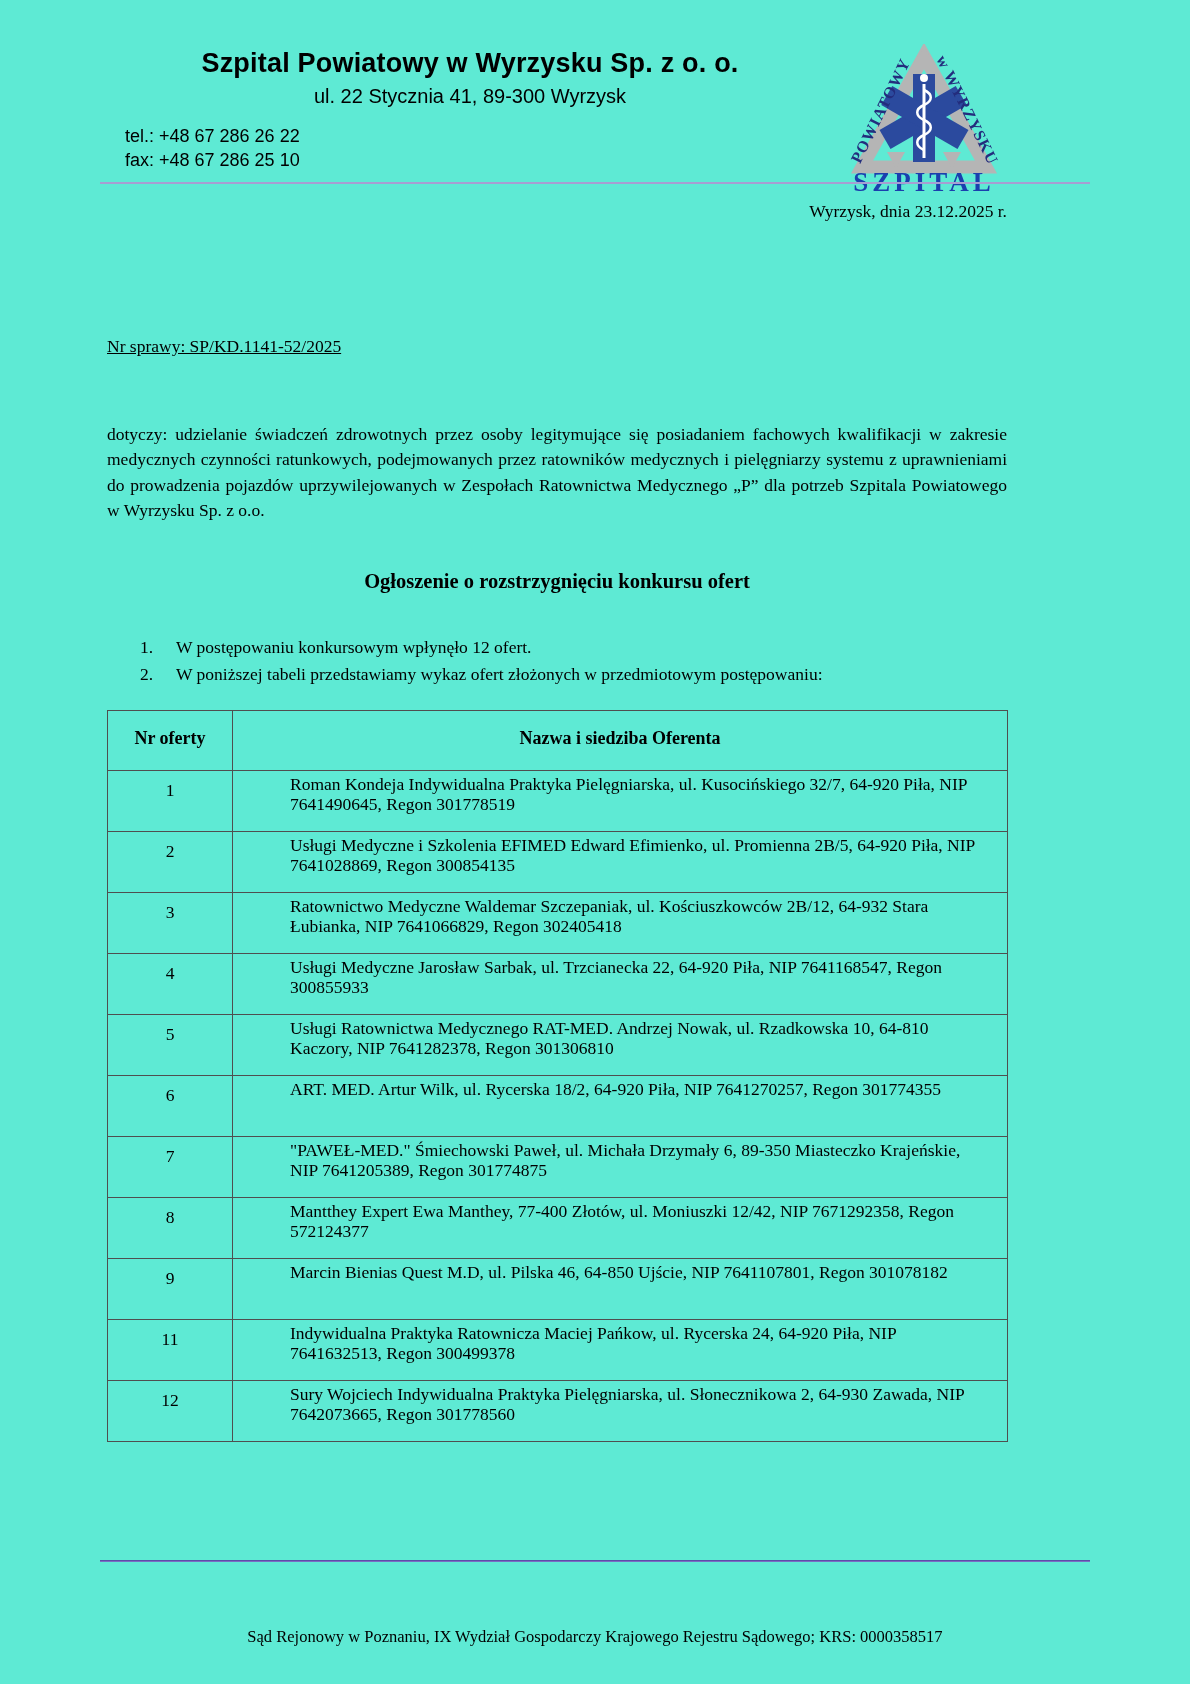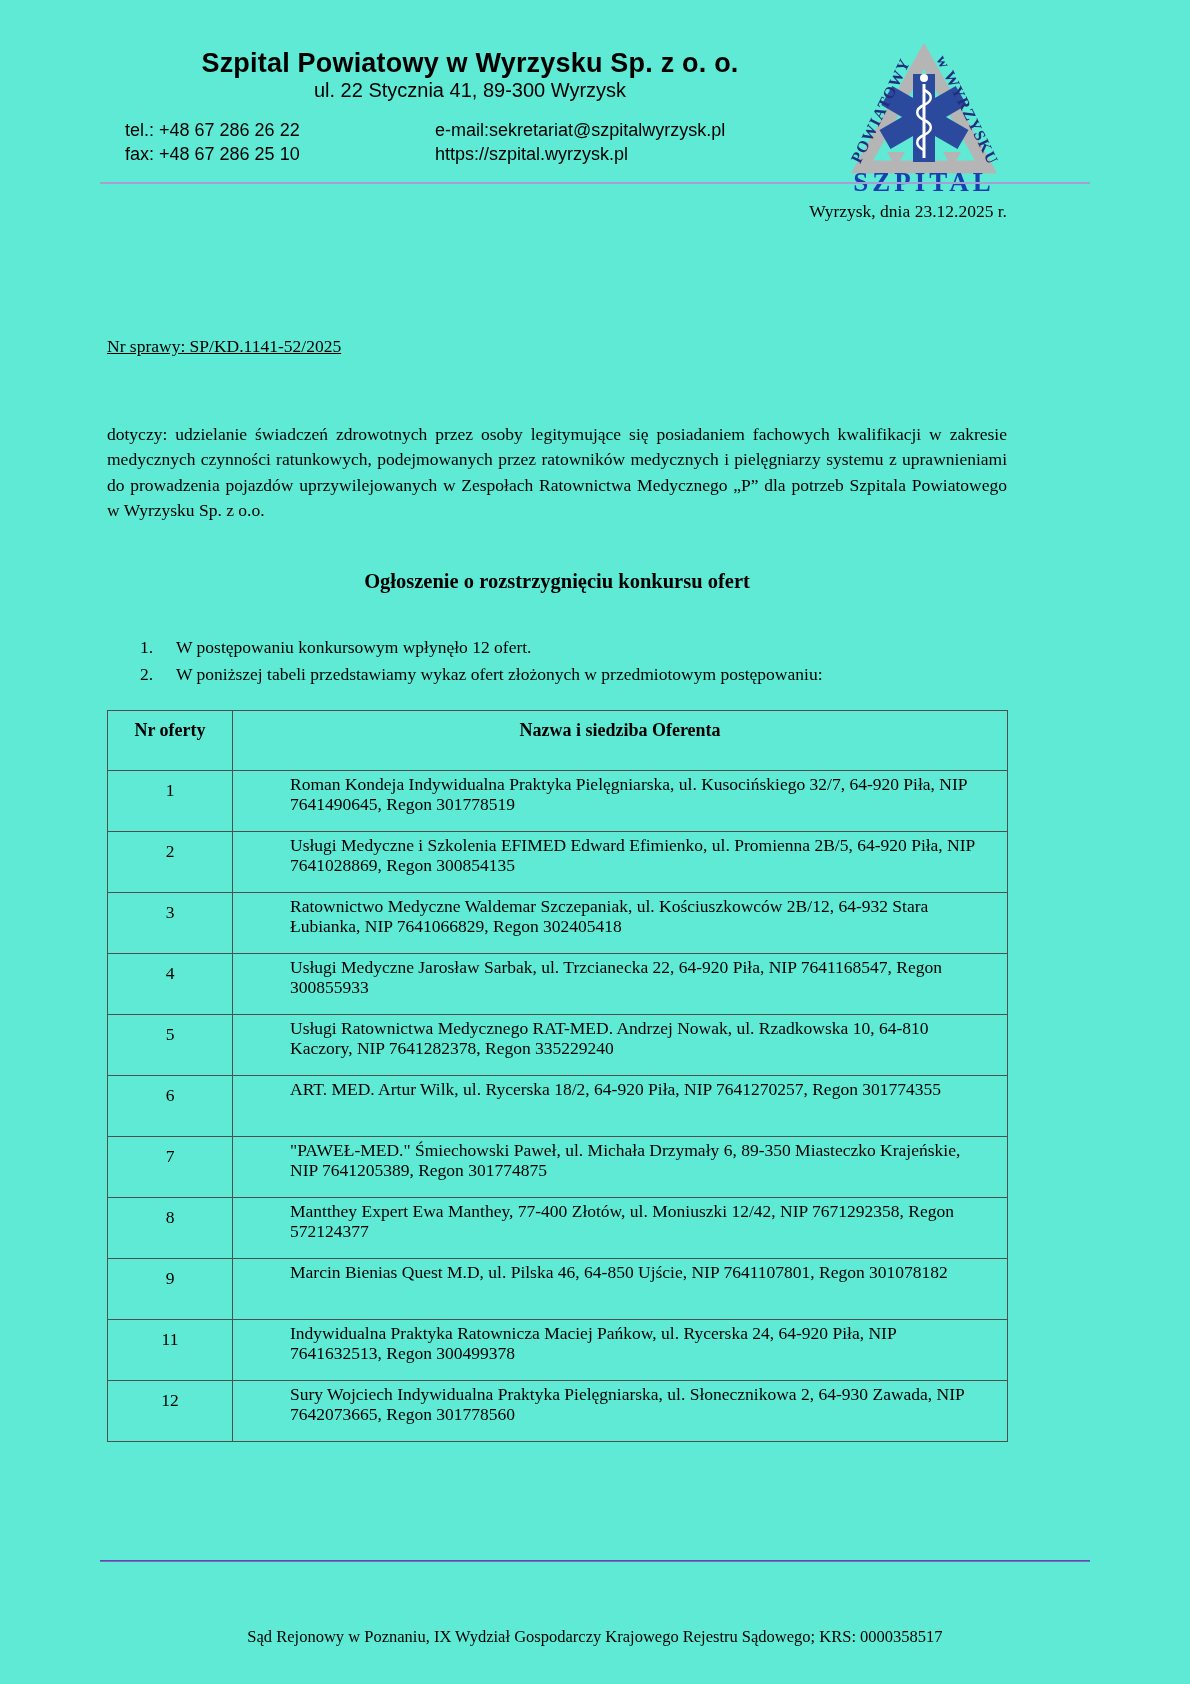--- a/index.html
+++ b/index.html
@@ -5,21 +5,21 @@
   * { margin:0; padding:0; box-sizing:border-box; }
   html,body { background:#ffffff; }
   body { width:1190px; height:1684px; position:relative; color:#000;
          font-family:"Liberation Serif", serif; }
   .page { position:absolute; inset:0; width:1190px; height:1684px; background:#5eead4; overflow:hidden; }
 
   
   .letterhead { position:absolute; left:100px; top:48px; width:740px;
                 font-family:"Liberation Sans", sans-serif; }
   .org-name { text-align:center; font-size:27px; font-weight:bold; letter-spacing:0.2px; }
-  .org-address { text-align:center; font-size:20px; }
+  .org-address { text-align:center; font-size:20px; margin-top:6px; }
   .contact-row { display:flex; margin-top:16px; font-size:18px; line-height:24px; }
   .contact-col-1 { margin-left:25px; width:285px; }
   .contact-col-2 { margin-left:25px; }
 
   
   .logo { position:absolute; left:843px; top:44px; width:162px; height:152px; }
 
   .divider-top { position:absolute; left:100px; top:182px; width:990px; height:2px;
                  background:#a79ed2; }
 
@@ -37,21 +37,21 @@
 
   .points { position:absolute; top:634px; left:140px; width:870px; font-size:17.5px; }
   .point { display:flex; line-height:27px; }
   .point .num { width:36px; }
 
   
   .offers-table { position:absolute; left:107px; top:710px; width:901px;
                   border-collapse:collapse; font-size:17.5px; }
   .offers-table th, .offers-table td { border:1px solid #4f4f4f; vertical-align:top; }
   .offers-table th { font-size:18px; font-weight:bold; text-align:center;
-                     height:60px; padding-top:9px; }
+                     height:60px; padding-top:17px; }
   .offers-table th.h-nr { width:125px; }
   .offers-table td.col-nr { text-align:center; padding-top:9px; height:61px; }
   .offers-table td.col-name { padding:3px 16px 6px 57px; line-height:20px; }
 
   
   .divider-bottom { position:absolute; left:100px; top:1560px; width:990px; height:2px;
                     background:#7a6cc4; border-top:1px solid #5b4ea8; }
   .footer-text { position:absolute; top:1572px; left:100px; width:990px;
                  text-align:center; font-size:16.5px; line-height:26px; white-space:pre; }
 </style>
@@ -60,24 +60,20 @@
 
 <div class="page">
 
   <div class="letterhead">
     <div class="org-name">Szpital Powiatowy w Wyrzysku Sp. z o. o.</div>
     <div class="org-address">ul. 22 Stycznia 41, 89-300 Wyrzysk</div>
     <div class="contact-row">
       <div class="contact-col-1">
         <div>tel.: +48 67 286 26 22</div>
         <div>fax: +48 67 286 25 10</div>
-      </div>
-      <div class="contact-col-2">
-        <div>e-mail:sekretariat@szpitalwyrzysk.pl</div>
-        <div>https://szpital.wyrzysk.pl</div>
       </div>
     </div>
   </div>
 
   <div class="logo">
     <svg width="162" height="152" viewBox="0 0 162 152">
       <defs>
         <path id="arcL" d="M16 122 L70 13"></path>
         <path id="arcR" d="M92 13 L146 122"></path>
       </defs>
@@ -149,21 +145,21 @@
         <tr>
           <td class="col-nr">3</td>
           <td class="col-name">Ratownictwo Medyczne Waldemar Szczepaniak, ul. Kościuszkowców 2B/12, 64-932 Stara Łubianka, NIP 7641066829, Regon 302405418</td>
         </tr>
         <tr>
           <td class="col-nr">4</td>
           <td class="col-name">Usługi Medyczne Jarosław Sarbak, ul. Trzcianecka 22, 64-920 Piła, NIP 7641168547, Regon 300855933</td>
         </tr>
         <tr>
           <td class="col-nr">5</td>
-          <td class="col-name">Usługi Ratownictwa Medycznego RAT-MED. Andrzej Nowak, ul. Rzadkowska 10, 64-810 Kaczory, NIP 7641282378, Regon 335229240</td>
+          <td class="col-name">Usługi Ratownictwa Medycznego RAT-MED. Andrzej Nowak, ul. Rzadkowska 10, 64-810 Kaczory, NIP 7641282378, Regon 301306810</td>
         </tr>
         <tr>
           <td class="col-nr">6</td>
           <td class="col-name">ART. MED. Artur Wilk, ul. Rycerska 18/2, 64-920 Piła, NIP 7641270257, Regon 301774355</td>
         </tr>
         <tr>
           <td class="col-nr">7</td>
           <td class="col-name">"PAWEŁ-MED." Śmiechowski Paweł, ul. Michała Drzymały 6, 89-350 Miasteczko Krajeńskie, NIP 7641205389, Regon 301774875</td>
         </tr>
         <tr>

